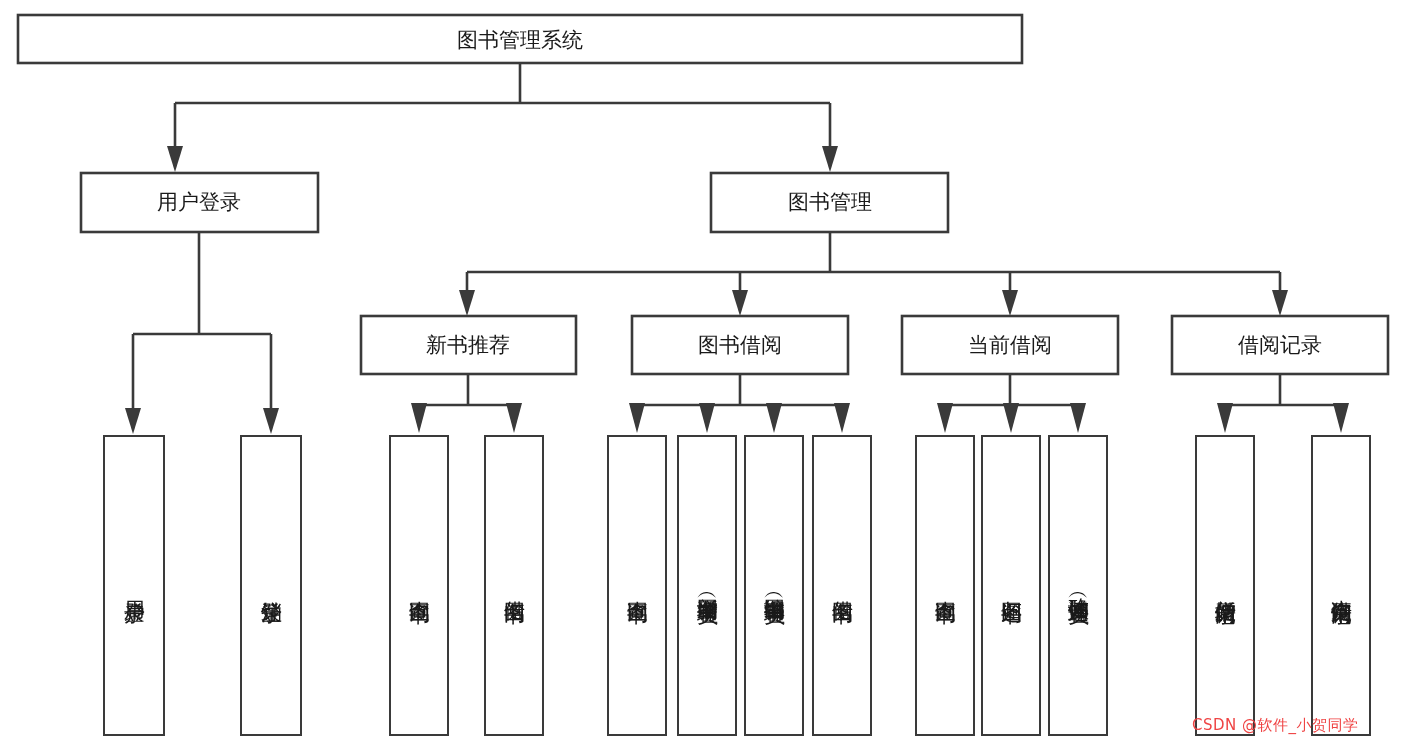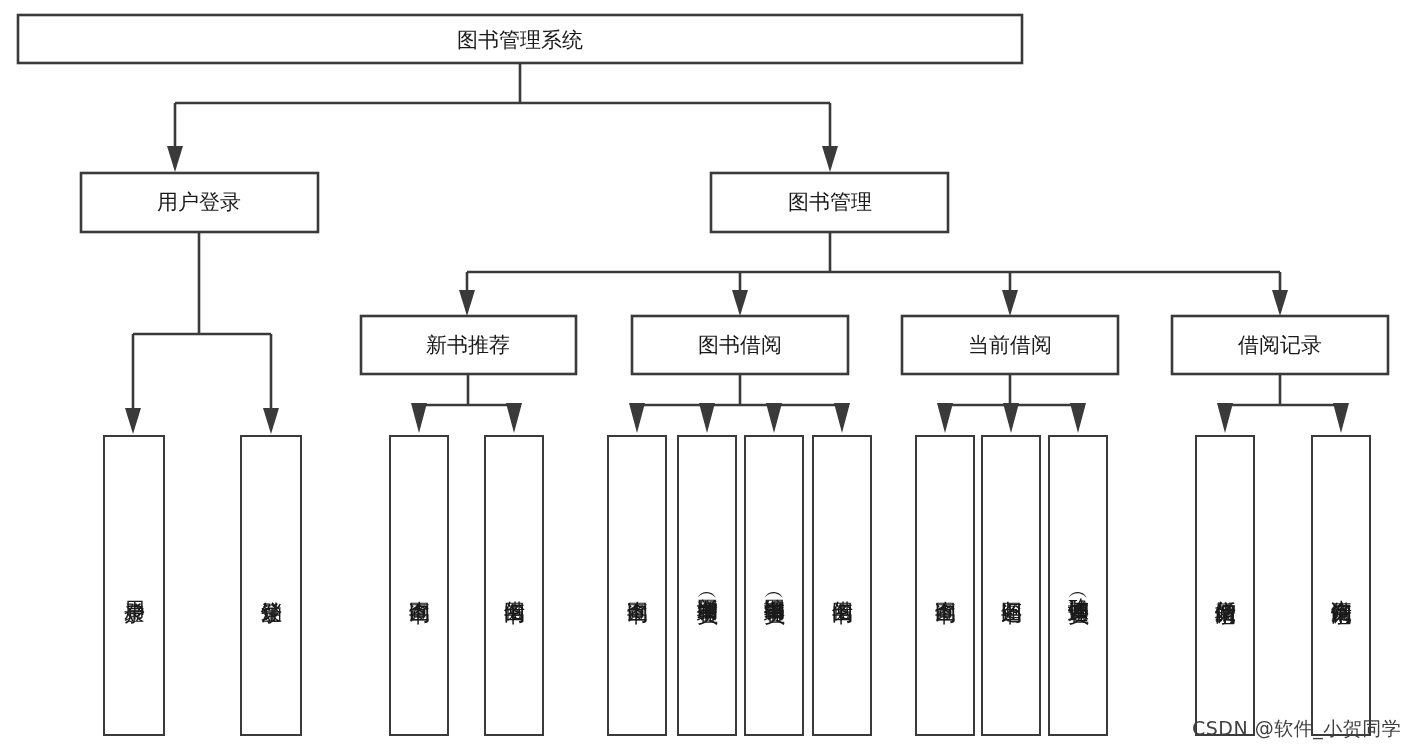--- a/index.html
+++ b/index.html
@@ -63,22 +63,22 @@
   .vleaf {
     position: absolute;
     box-sizing: border-box;
     background: #ffffff;
     border: 2.6px solid #3a3a3a;
     overflow: hidden;
   }
   .watermark {
     position: absolute;
     font-family: "DejaVu Sans", "Liberation Sans", sans-serif;
-    font-size: 19px;
-    color: #404040;
+    font-size: 15px;
+    color: #ef4444;
     white-space: nowrap;
     letter-spacing: 0.5px;
   }
 </style>
 </head>
 <body>
 
 <div id="diagram-root">
 
   <svg width="1405" height="747" viewBox="0 0 1405 747">

